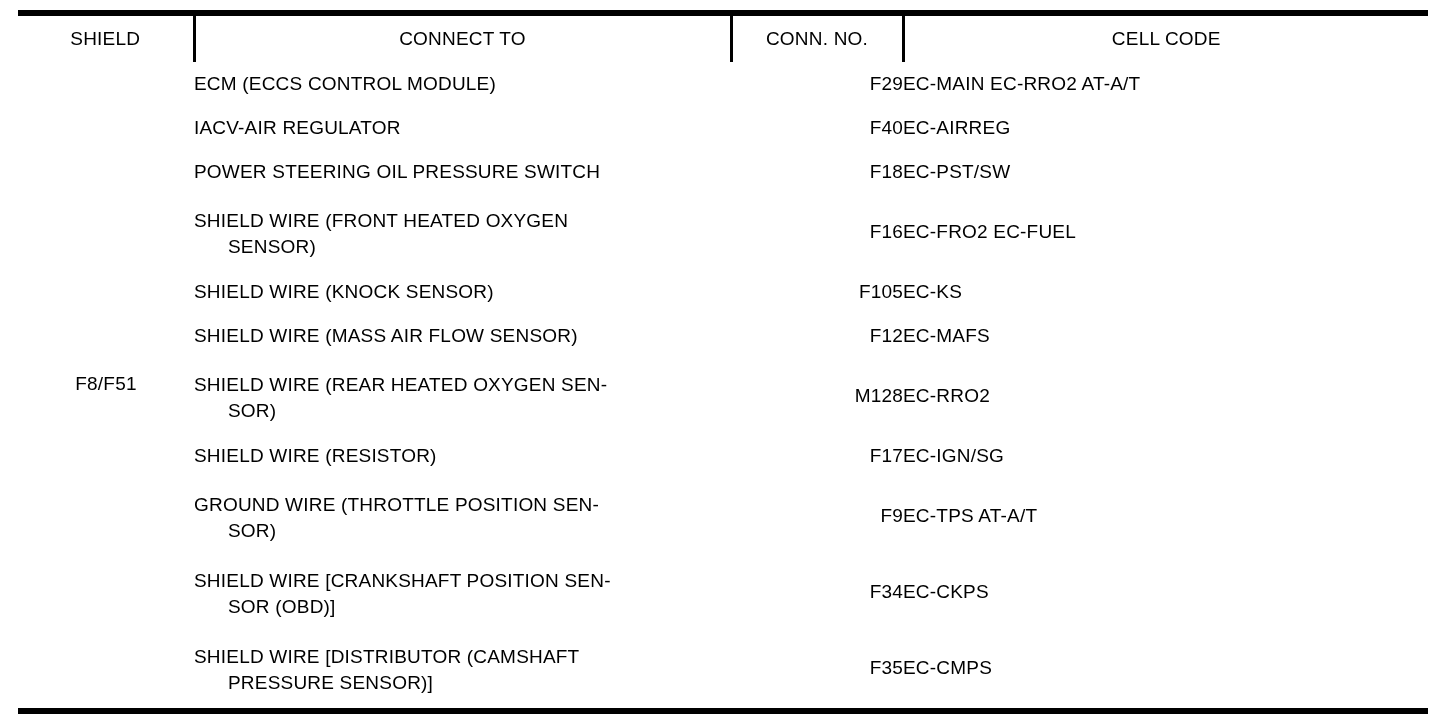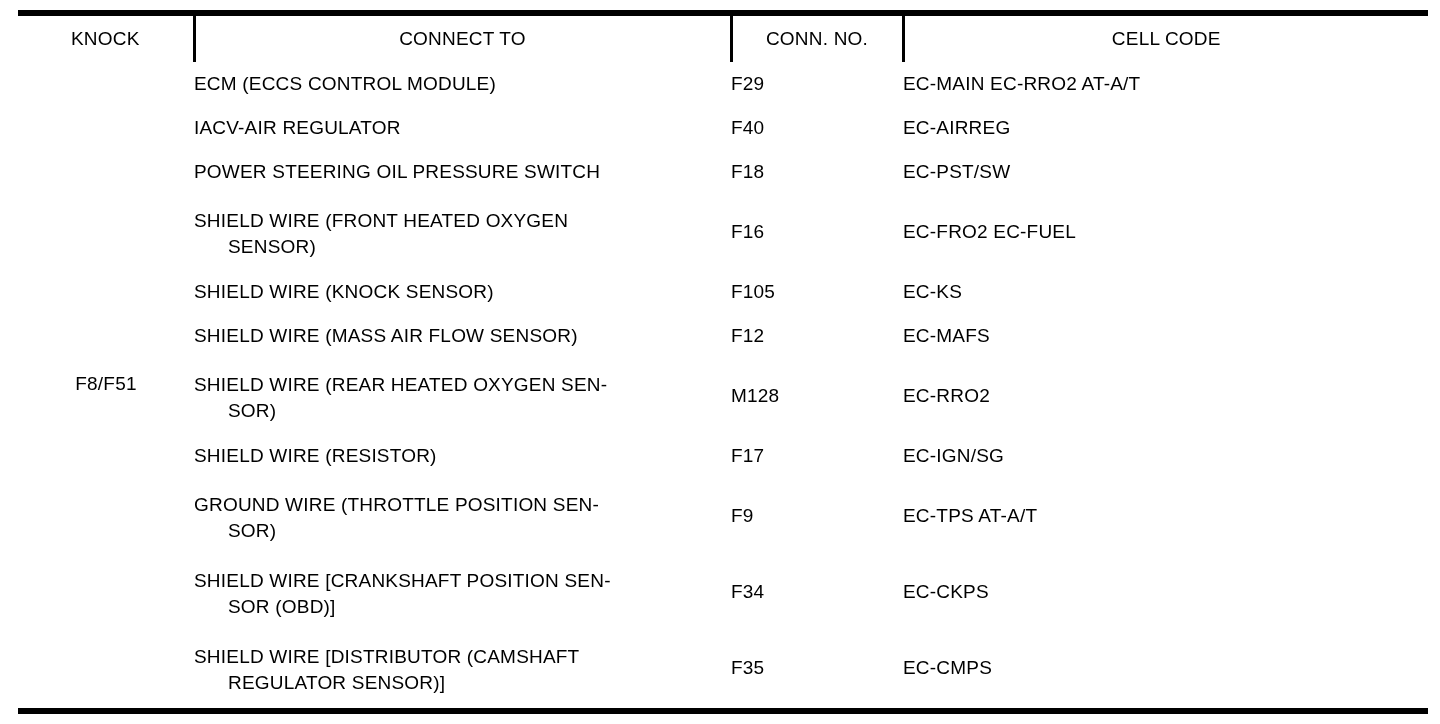--- a/index.html
+++ b/index.html
@@ -86,21 +86,21 @@
   
   .cell-connect {
     border-left: 3px solid #000000;
     border-bottom: 2px solid #000000;
     padding: 0 0 0 12px;
     text-align: left;
   }
   .cell-connno {
     border-left: 3px solid #000000;
     border-bottom: 2px solid #000000;
-    text-align: left;
+    text-align: right;
   }
   .cell-code {
     border-left: 3px solid #000000;
     border-bottom: 2px solid #000000;
     padding: 0 0 0 12px;
     text-align: left;
     margin-left: 34px;
   }
 
   tr.r-single .cell-connect,
@@ -129,21 +129,21 @@
   <table class="ground-table">
     <colgroup>
       <col class="c-ground">
       <col class="c-connect">
       <col class="c-conn-no">
       <col class="c-cell">
     </colgroup>
 
     <thead>
       <tr>
-        <th class="hdr-cell">KNOCK</th>
+        <th class="hdr-cell">SHIELD</th>
         <th class="hdr-cell divider-l">CONNECT TO</th>
         <th class="hdr-cell divider-l">CONN. NO.</th>
         <th class="hdr-cell divider-l">CELL CODE</th>
       </tr>
     </thead>
 
     <tbody>
 
       <tr class="r-single">
         <td class="ground-cell" rowspan="11">F8/F51</td>
@@ -226,21 +226,21 @@
           <span class="wrap-text">SHIELD WIRE [CRANKSHAFT POSITION SEN-</span>
           <span class="line2">SOR (OBD)]</span>
         </td>
         <td class="cell-connno">F34</td>
         <td class="cell-code">EC-CKPS</td>
       </tr>
 
       <tr class="r-double last-row">
         <td class="cell-connect">
           <span class="wrap-text">SHIELD WIRE [DISTRIBUTOR (CAMSHAFT</span>
-          <span class="line2">REGULATOR SENSOR)]</span>
+          <span class="line2">PRESSURE SENSOR)]</span>
         </td>
         <td class="cell-connno">F35</td>
         <td class="cell-code">EC-CMPS</td>
       </tr>
 
     </tbody>
   </table>
 
 </div>
 

